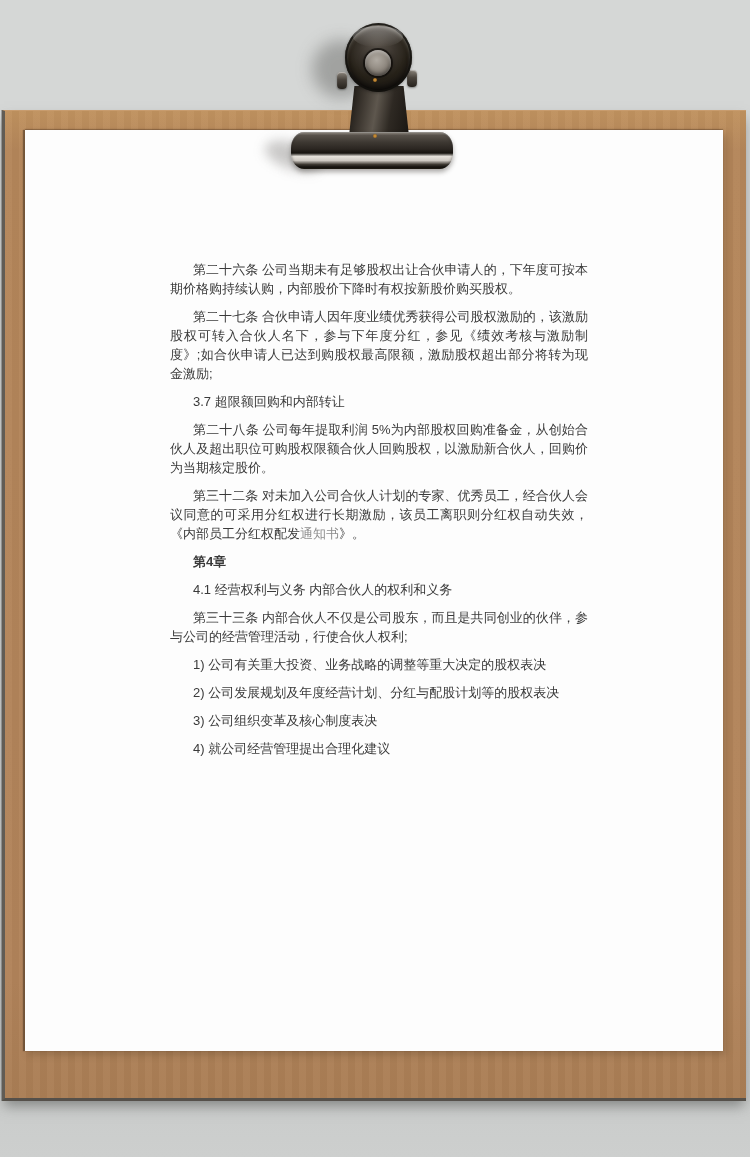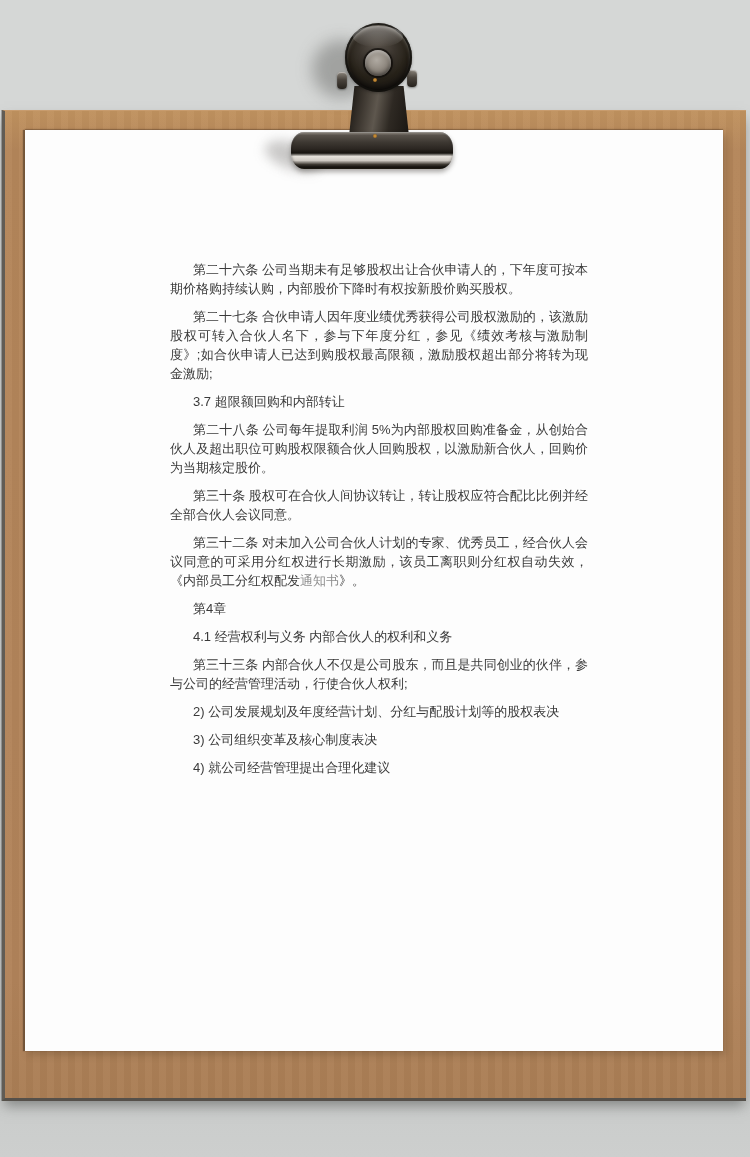--- a/index.html
+++ b/index.html
@@ -45,21 +45,21 @@
     line-height: 19px;
     color: var(--ink, #3a3a3a);
     letter-spacing: 0;
   }
   .doc p {
     margin: 0 0 9px 0;
     text-indent: 23px;
     word-break: break-all;
     text-align: justify;
   }
-  .doc p.chapter { font-weight: normal; }
+  .doc p.chapter { font-weight: bold; }
   .doc .muted { color: var(--muted, #8e8e8e); }
   
   .clip-shadow-knob {
     position: absolute; left: 312px; top: 40px;
     width: 58px; height: 58px; border-radius: 50%;
     background: rgba(75,76,74,.38);
     filter: blur(8px);
   }
   .clip-shadow-bar {
     position: absolute; left: 264px; top: 143px;
@@ -140,25 +140,25 @@
 <div class="scene">
 
   <div class="board"></div>
 
   <div class="paper">
     <div class="doc">
       <p>第二十六条 公司当期未有足够股权出让合伙申请人的，下年度可按本期价格购持续认购，内部股价下降时有权按新股价购买股权。</p>
       <p>第二十七条 合伙申请人因年度业绩优秀获得公司股权激励的，该激励股权可转入合伙人名下，参与下年度分红，参见《绩效考核与激励制度》;如合伙申请人已达到购股权最高限额，激励股权超出部分将转为现金激励;</p>
       <p>3.7 超限额回购和内部转让</p>
       <p>第二十八条 公司每年提取利润 5%为内部股权回购准备金，从创始合伙人及超出职位可购股权限额合伙人回购股权，以激励新合伙人，回购价为当期核定股价。</p>
-      <p>第三十条 股权可在合伙人间协议转让，转让股权应符合配比比例并经全部合伙人会议同意。</p>
       <p><span>第三十二条 对未加入公司合伙人计划的专家、优秀员工，经合伙人会议同意的可采用分红权进行长期激励，该员工离职则分红权自动失效，《内部员工分红权配发</span><span class="muted">通知书</span><span>》。</span></p>
       <p class="chapter">第4章</p>
       <p>4.1 经营权利与义务 内部合伙人的权利和义务</p>
       <p>第三十三条 内部合伙人不仅是公司股东，而且是共同创业的伙伴，参与公司的经营管理活动，行使合伙人权利;</p>
+      <p>1) 公司有关重大投资、业务战略的调整等重大决定的股权表决</p>
       <p>2) 公司发展规划及年度经营计划、分红与配股计划等的股权表决</p>
       <p>3) 公司组织变革及核心制度表决</p>
       <p>4) 就公司经营管理提出合理化建议</p>
     </div>
   </div>
 
   <div class="clip-shadow-knob"></div>
   <div class="clip-shadow-bar"></div>
 
   <div class="clip-ear left"></div>

